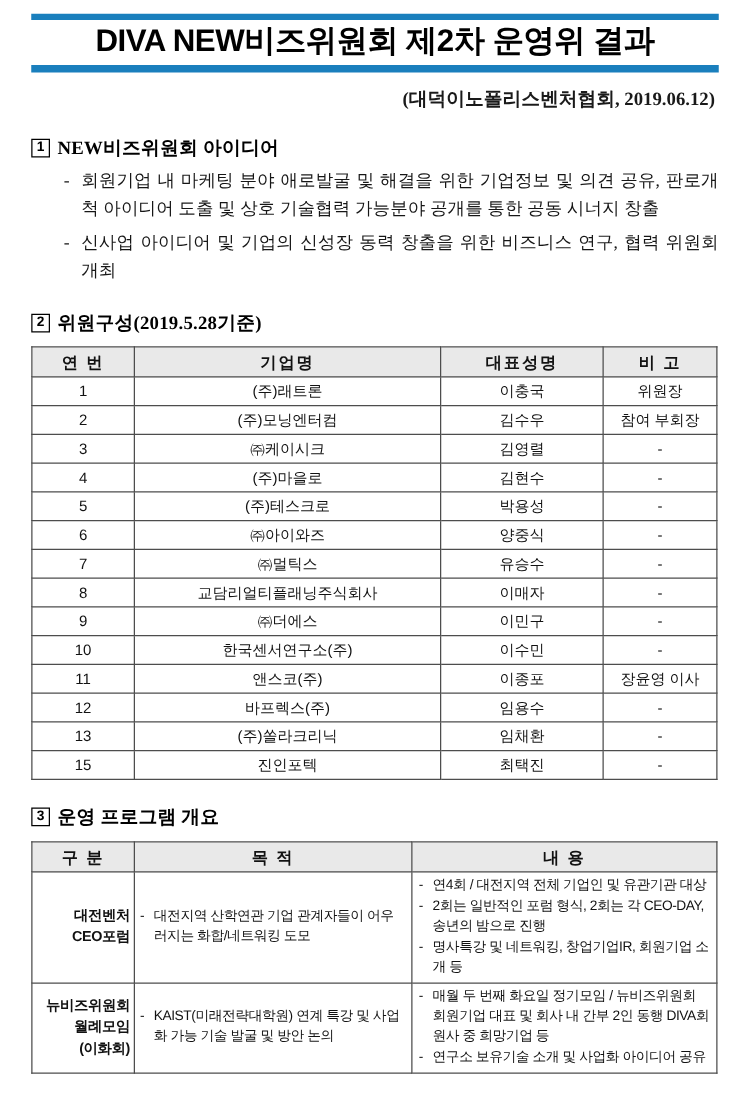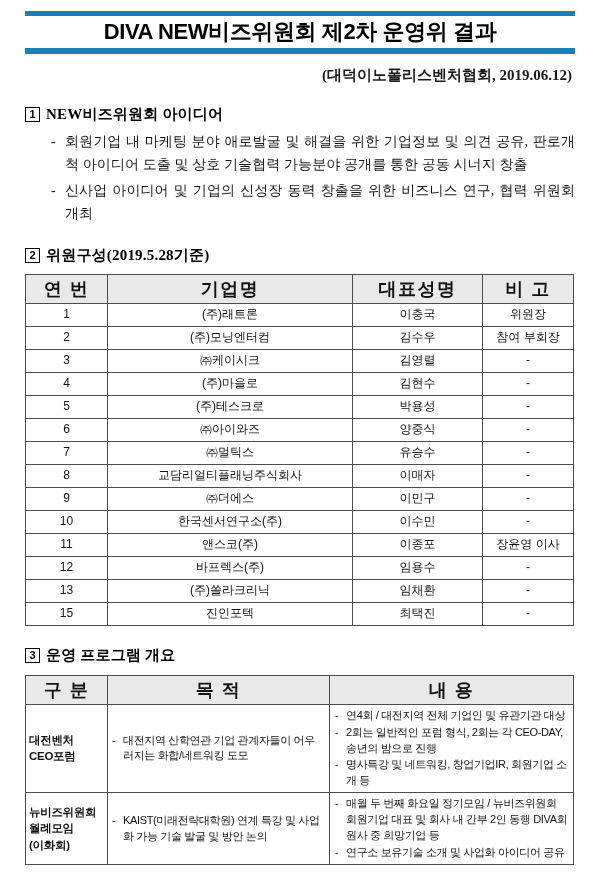--- a/index.html
+++ b/index.html
@@ -30,21 +30,21 @@
   .rule {
     height: 5px;
     background: #1a7fbd;
     width: 100%;
   }
   .rule.bottom {
     height: 6px;
     margin-top: 1px;
   }
   .doc-title {
-    font-size: 22px;
+    font-size: 25px;
     font-weight: bold;
     letter-spacing: -0.4px;
     text-align: center;
     line-height: 1.18;
     padding: 3px 0 2px 0;
     color: #000000;
     white-space: nowrap;
   }
   .subtitle {
     text-align: right;
@@ -119,40 +119,40 @@
     font-size: 12px;
     padding: 2px 3px;
     color: #121212;
   }
   table th {
     background: #e9e9e9;
     font-weight: bold;
     text-align: center;
     letter-spacing: 1.5px;
     height: 19px;
-    font-size: 18px;
+    font-size: 13px;
   }
   .members td {
     text-align: center;
     height: 18px;
     line-height: 1.1;
   }
   .members td.num { font-family: "Liberation Sans", sans-serif; }
 
   
   .program {
     margin-top: 10px;
   }
   .program td {
     vertical-align: middle;
     font-size: 11px;
     line-height: 1.45;
   }
   .program td.cat {
-    text-align: left;
+    text-align: right;
     font-weight: bold;
     letter-spacing: -0.3px;
     font-size: 11.5px;
   }
   .program td.cat div { white-space: nowrap; }
   .program ul {
     margin: 0;
     padding: 0;
     list-style: none;
   }

